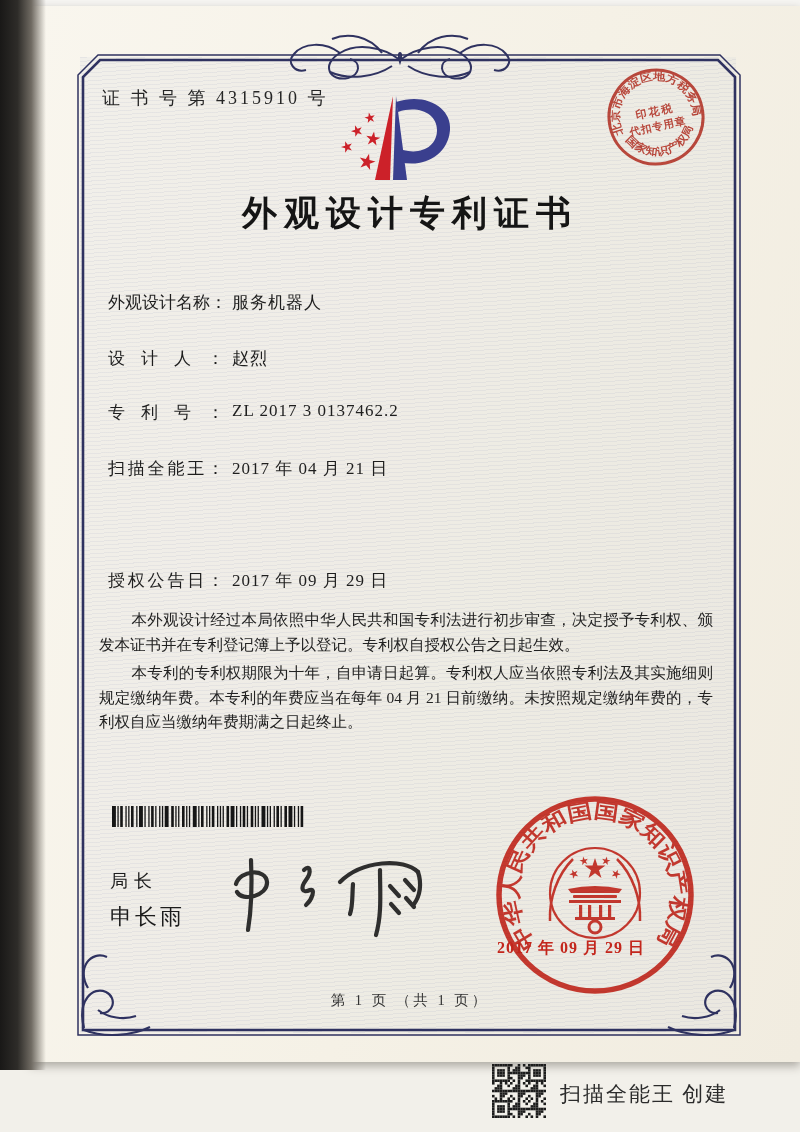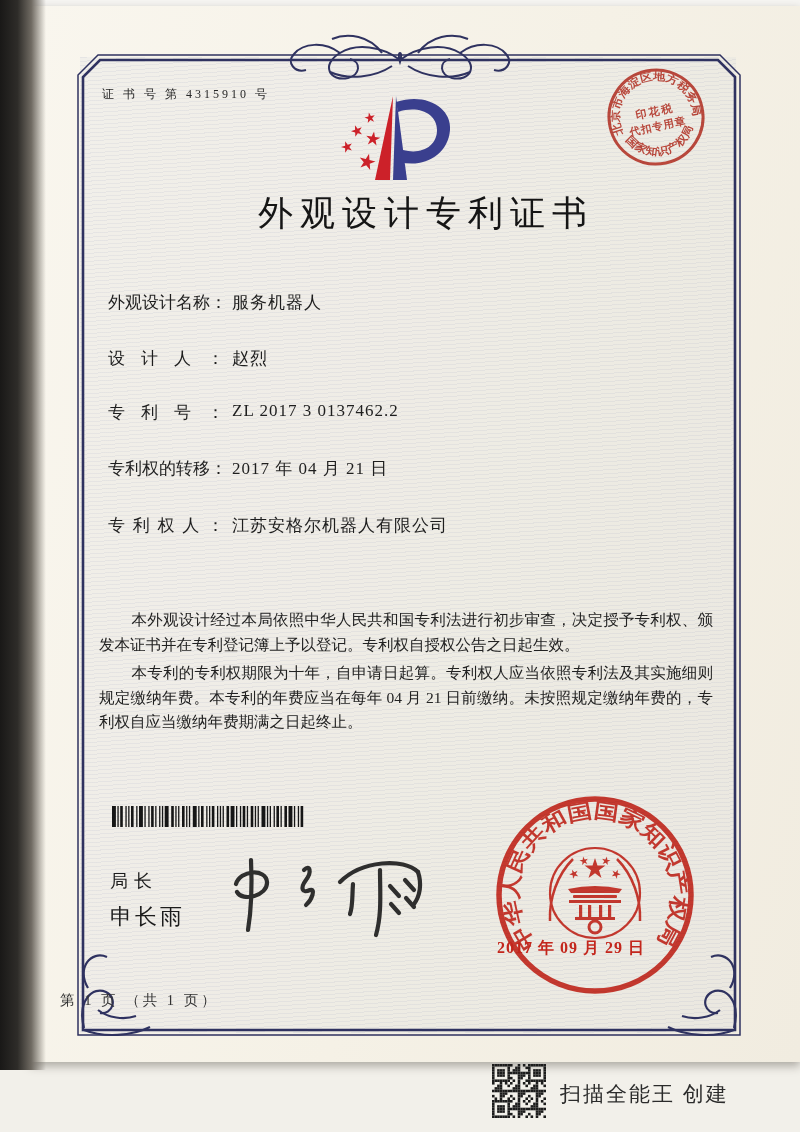--- a/index.html
+++ b/index.html
@@ -10,38 +10,38 @@
     background:linear-gradient(105deg,#f9f6ee 0%,#f5f1e6 55%,#f1ece0 100%);
     box-shadow:0 4px 9px rgba(40,35,25,.35);}
   .spine{position:absolute;left:0;top:0;width:46px;height:1070px;z-index:6;
     background:linear-gradient(90deg,#191817 0%,#2e2c29 38%,#6f6a62 68%,rgba(190,186,178,0) 100%);}
   .guilloche{position:absolute;left:80px;top:57px;width:656px;height:976px;z-index:1;
     background:
       repeating-linear-gradient(176deg,rgba(130,138,180,.10) 0 1px,rgba(0,0,0,0) 1px 4px),
       rgba(198,202,222,.14);}
   .frame-svg{position:absolute;left:60px;top:20px;z-index:2;}
   .abs{position:absolute;z-index:3;}
-  .cert-no{left:102px;top:86px;font-size:12px;letter-spacing:3px;color:#262626;}
-  .title{left:76px;top:190px;width:700px;text-align:center;font-size:35px;font-weight:normal;
+  .cert-no{left:102px;top:86px;font-size:18px;letter-spacing:3px;color:#262626;}
+  .title{left:60px;top:190px;width:700px;text-align:center;font-size:35px;font-weight:bold;
     letter-spacing:7px;color:#151515;}
   .field-row{left:108px;height:24px;font-size:17px;color:#1e1e1e;white-space:nowrap;}
   .field-label{display:inline-block;width:116px;text-align:justify;text-align-last:justify;vertical-align:top;}
   .field-value{display:inline-block;margin-left:8px;letter-spacing:1px;}
   .paragraphs{left:95px;top:604px;width:622px;font-size:15.5px;line-height:24.5px;
     color:#222;text-align:justify;}
   .paragraphs p{margin:4px;text-indent:2.1em;}
   .signer-title{left:110px;top:869px;font-size:18px;letter-spacing:6px;color:#1c1c1c;}
   .signer-name{left:110px;top:902px;font-size:22px;letter-spacing:3px;color:#1c1c1c;}
   .seal-date{left:497px;top:938px;width:175px;font-size:16px;font-weight:bold;
     color:#c3261c;letter-spacing:1px;z-index:4;}
-  .footer{left:60px;top:991px;width:700px;font-size:14.5px;
+  .footer{left:60px;top:991px;width:700px;text-align:center;font-size:14.5px;
     letter-spacing:3px;color:#333;}
   .stamp-svg,.seal-svg{position:absolute;z-index:4;mix-blend-mode:multiply;}
   .qr-caption{left:560px;top:1080px;font-size:21px;letter-spacing:2px;color:#2b2b2b;
-    font-family:Liberation Sans, sans-serif;z-index:7;}
+    font-family:Liberation Serif, serif;z-index:7;}
   .qr-svg{position:absolute;left:492px;top:1064px;z-index:7;}
   .barcode-wrap{position:absolute;left:110px;top:806px;z-index:3;}
   .sig-svg{position:absolute;left:222px;top:848px;z-index:3;}
   .logo-svg{position:absolute;left:330px;top:92px;z-index:3;}
 </style>
 </head>
 <body>
 
 <div class="canvas">
 
@@ -124,24 +124,24 @@
   <div class="abs field-row" style="top:291px">
     <span class="field-label">外观设计名称：</span><span class="field-value">服务机器人</span>
   </div>
   <div class="abs field-row" style="top:347px">
     <span class="field-label">设计人：</span><span class="field-value">赵烈</span>
   </div>
   <div class="abs field-row" style="top:401px">
     <span class="field-label">专利号：</span><span class="field-value">ZL 2017 3 0137462.2</span>
   </div>
   <div class="abs field-row" style="top:457px">
-    <span class="field-label">专利权的转移：</span><span class="field-value">2017 年 04 月 21 日</span>
-  </div>
-  <div class="abs field-row" style="top:514px">
-    <span class="field-label">专利权人：</span><span class="field-value">江苏安格尔机器人有限公司</span>
+    <span class="field-label">扫描全能王：</span><span class="field-value">2017 年 04 月 21 日</span>
+  </div>
+  <div class="abs field-row" style="top:569px">
+    <span class="field-label">授权公告日：</span><span class="field-value">2017 年 09 月 29 日</span>
   </div>
 
   <div class="abs paragraphs">
     <p>本外观设计经过本局依照中华人民共和国专利法进行初步审查，决定授予专利权、颁发本证书并在专利登记簿上予以登记。专利权自授权公告之日起生效。</p>
     <p>本专利的专利权期限为十年，自申请日起算。专利权人应当依照专利法及其实施细则规定缴纳年费。本专利的年费应当在每年 04 月 21 日前缴纳。未按照规定缴纳年费的，专利权自应当缴纳年费期满之日起终止。</p>
   </div>
 
   <div class="barcode-wrap">
     <svg id="barcode-svg" width="208" height="21" viewBox="0 0 208 21">
         <rect x="2.0" y="0" width="3.9" height="21" fill="#161616"></rect>

